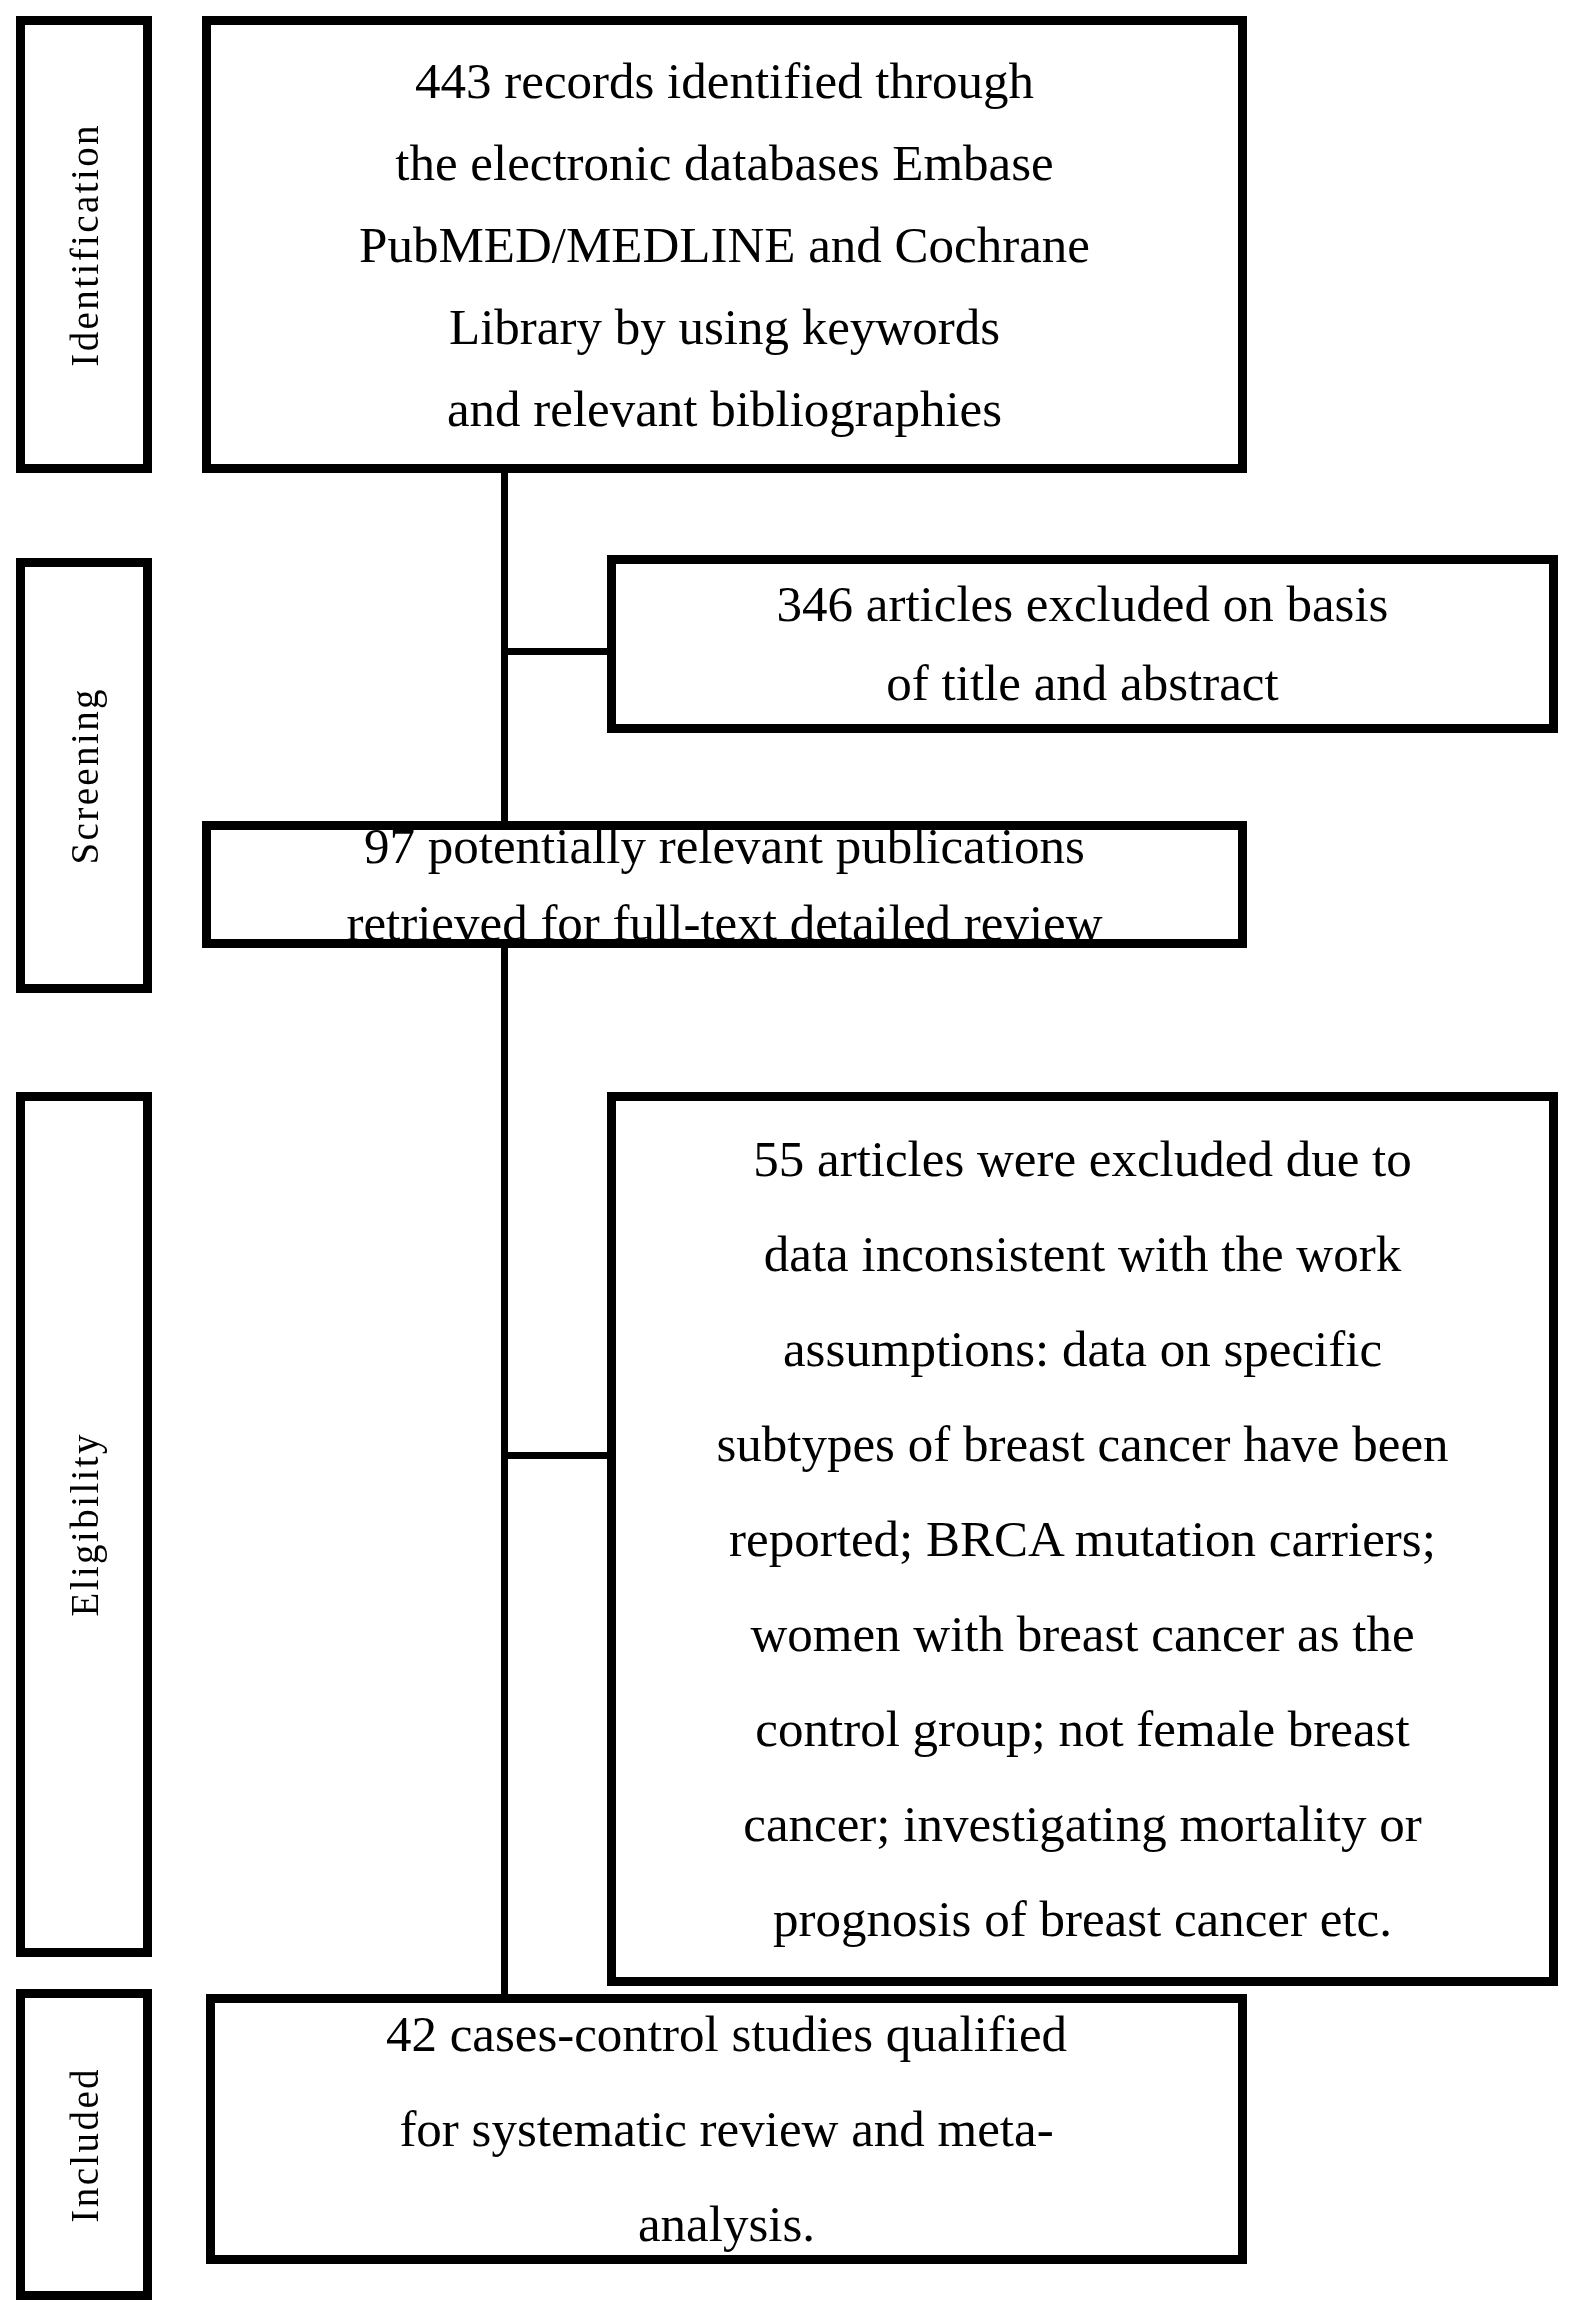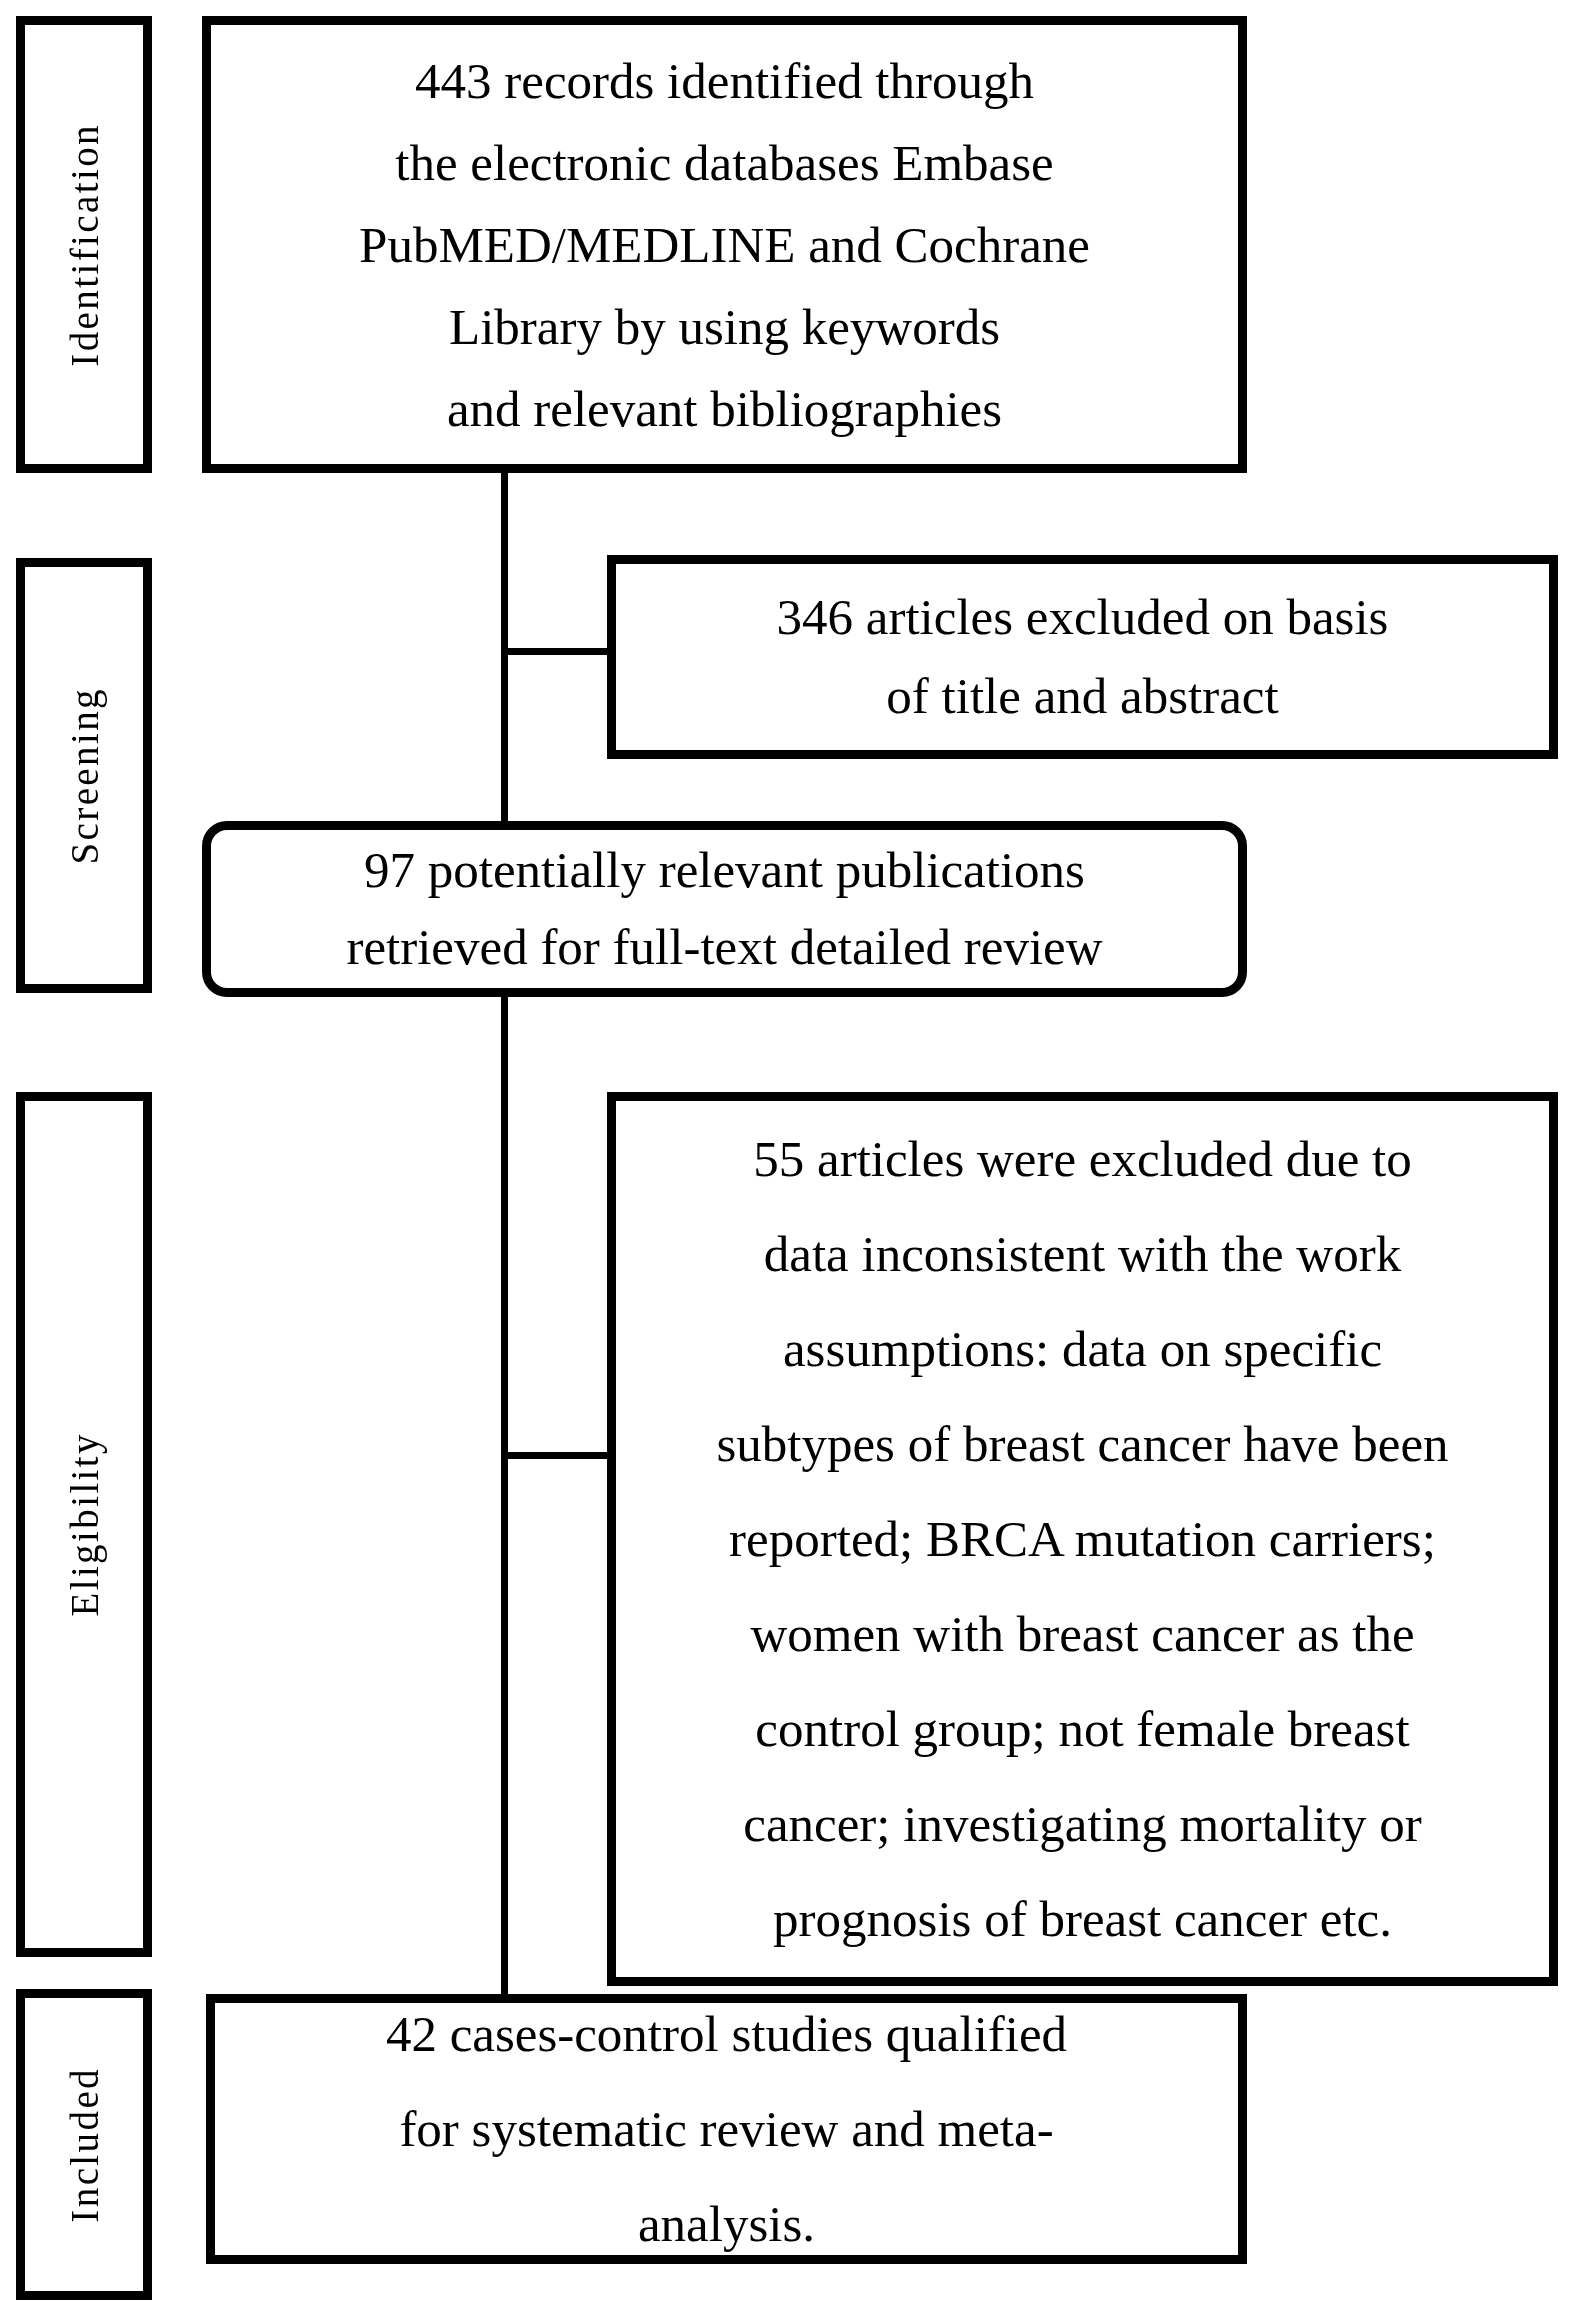--- a/index.html
+++ b/index.html
@@ -26,22 +26,22 @@
     display: flex;
     flex-direction: column;
     justify-content: center;
     text-align: center;
     font-size: 51px;
     line-height: 81px;
   }
   .fbox .line { white-space: nowrap; }
 
   #box-records   { left: 202px;  top: 16px;   width: 1045px; height: 457px;  line-height: 82px; }
-  #box-excl-scr  { left: 607px;  top: 555px;  width: 951px; height: 204px;  line-height: 79px;  }
-  #box-fulltext  { left: 202px;  top: 821px; width: 1045px; height: 176px;  line-height: 77px; border-radius: 25px;  }
+  #box-excl-scr  { left: 607px;  top: 555px;  width: 951px; height: 178px;  line-height: 79px;  }
+  #box-fulltext  { left: 202px;  top: 821px; width: 1045px; height: 127px;  line-height: 77px;  }
   #box-excl-eli  { left: 607px;  top: 1092px; width: 951px; height: 894px; line-height: 95px; }
   #box-included  { left: 206px;  top: 1994px; width: 1041px; height: 270px;  line-height: 95px; }
 
   
   .stage {
     position: absolute;
     left: 16px;
     width: 136px;
     border: 9.7px solid #000000;
     background: #ffffff;

